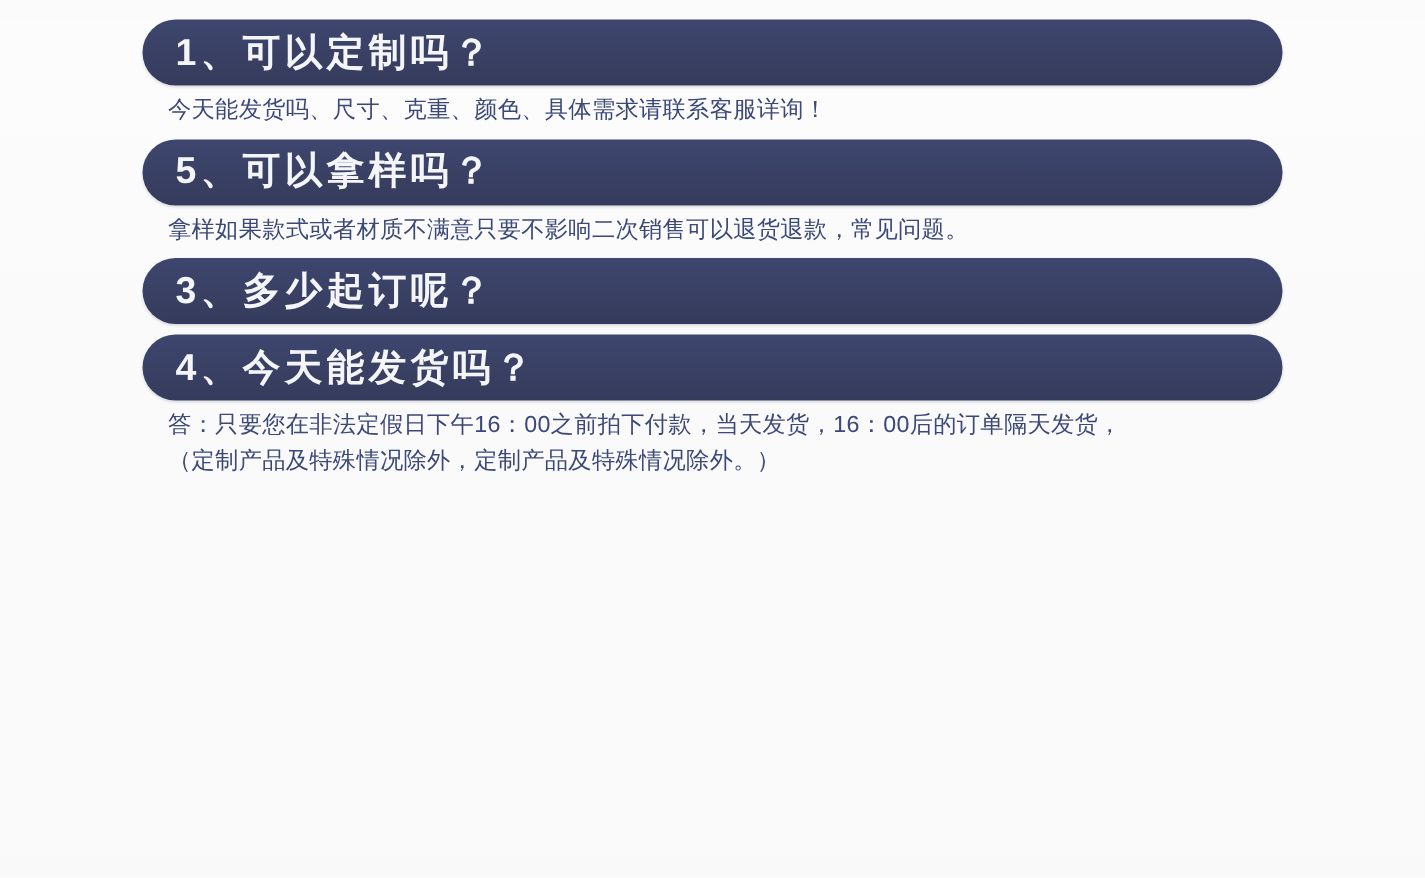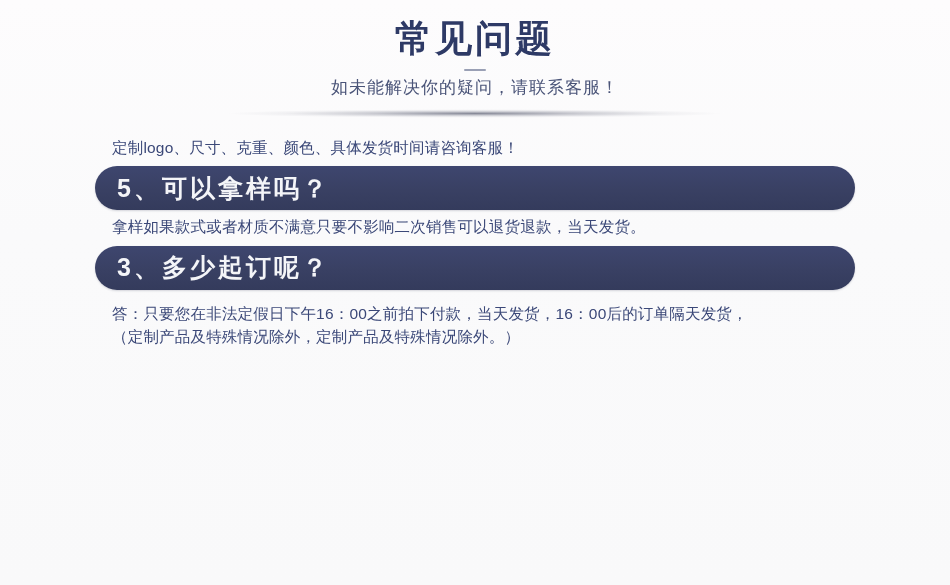--- a/index.html
+++ b/index.html
@@ -97,51 +97,51 @@
     line-height: 1.52;
     letter-spacing: 0.2px;
     white-space: nowrap;
   }
 </style>
 </head>
 <body>
 
 <div class="page">
 
-  <div class="header">
-    <h1 class="main-title">常见问题</h1>
-    <div class="title-dash"></div>
-    <p class="sub-title">如未能解决你的疑问，请联系客服！</p>
-    <div class="header-rule"></div>
-  </div>
 
   <div class="faq-list">
 
     <div class="faq-item">
+      <div class="q-bar">
+        <span class="q-text">1、可以定制吗？</span>
+      </div>
       <div class="answer">
-        <div class="answer-line">定制logo、尺寸、克重、颜色、具体发货时间请咨询客服！</div>
+        <div class="answer-line">今天能发货吗、尺寸、克重、颜色、具体需求请联系客服详询！</div>
       </div>
     </div>
 
     <div class="faq-item">
       <div class="q-bar">
         <span class="q-text">5、可以拿样吗？</span>
       </div>
       <div class="answer">
-        <div class="answer-line">拿样如果款式或者材质不满意只要不影响二次销售可以退货退款，当天发货。</div>
+        <div class="answer-line">拿样如果款式或者材质不满意只要不影响二次销售可以退货退款，常见问题。</div>
       </div>
     </div>
 
     <div class="faq-item">
       <div class="q-bar">
         <span class="q-text">3、多少起订呢？</span>
       </div>
     </div>
 
     <div class="faq-item">
+      <div class="q-bar">
+        <span class="q-text">4、今天能发货吗？</span>
+      </div>
       <div class="answer">
         <div class="answer-line">答：只要您在非法定假日下午16：00之前拍下付款，当天发货，16：00后的订单隔天发货，</div>
         <div class="answer-line">（定制产品及特殊情况除外，定制产品及特殊情况除外。）</div>
       </div>
     </div>
 
   </div>
 </div>
 
 </body></html>

